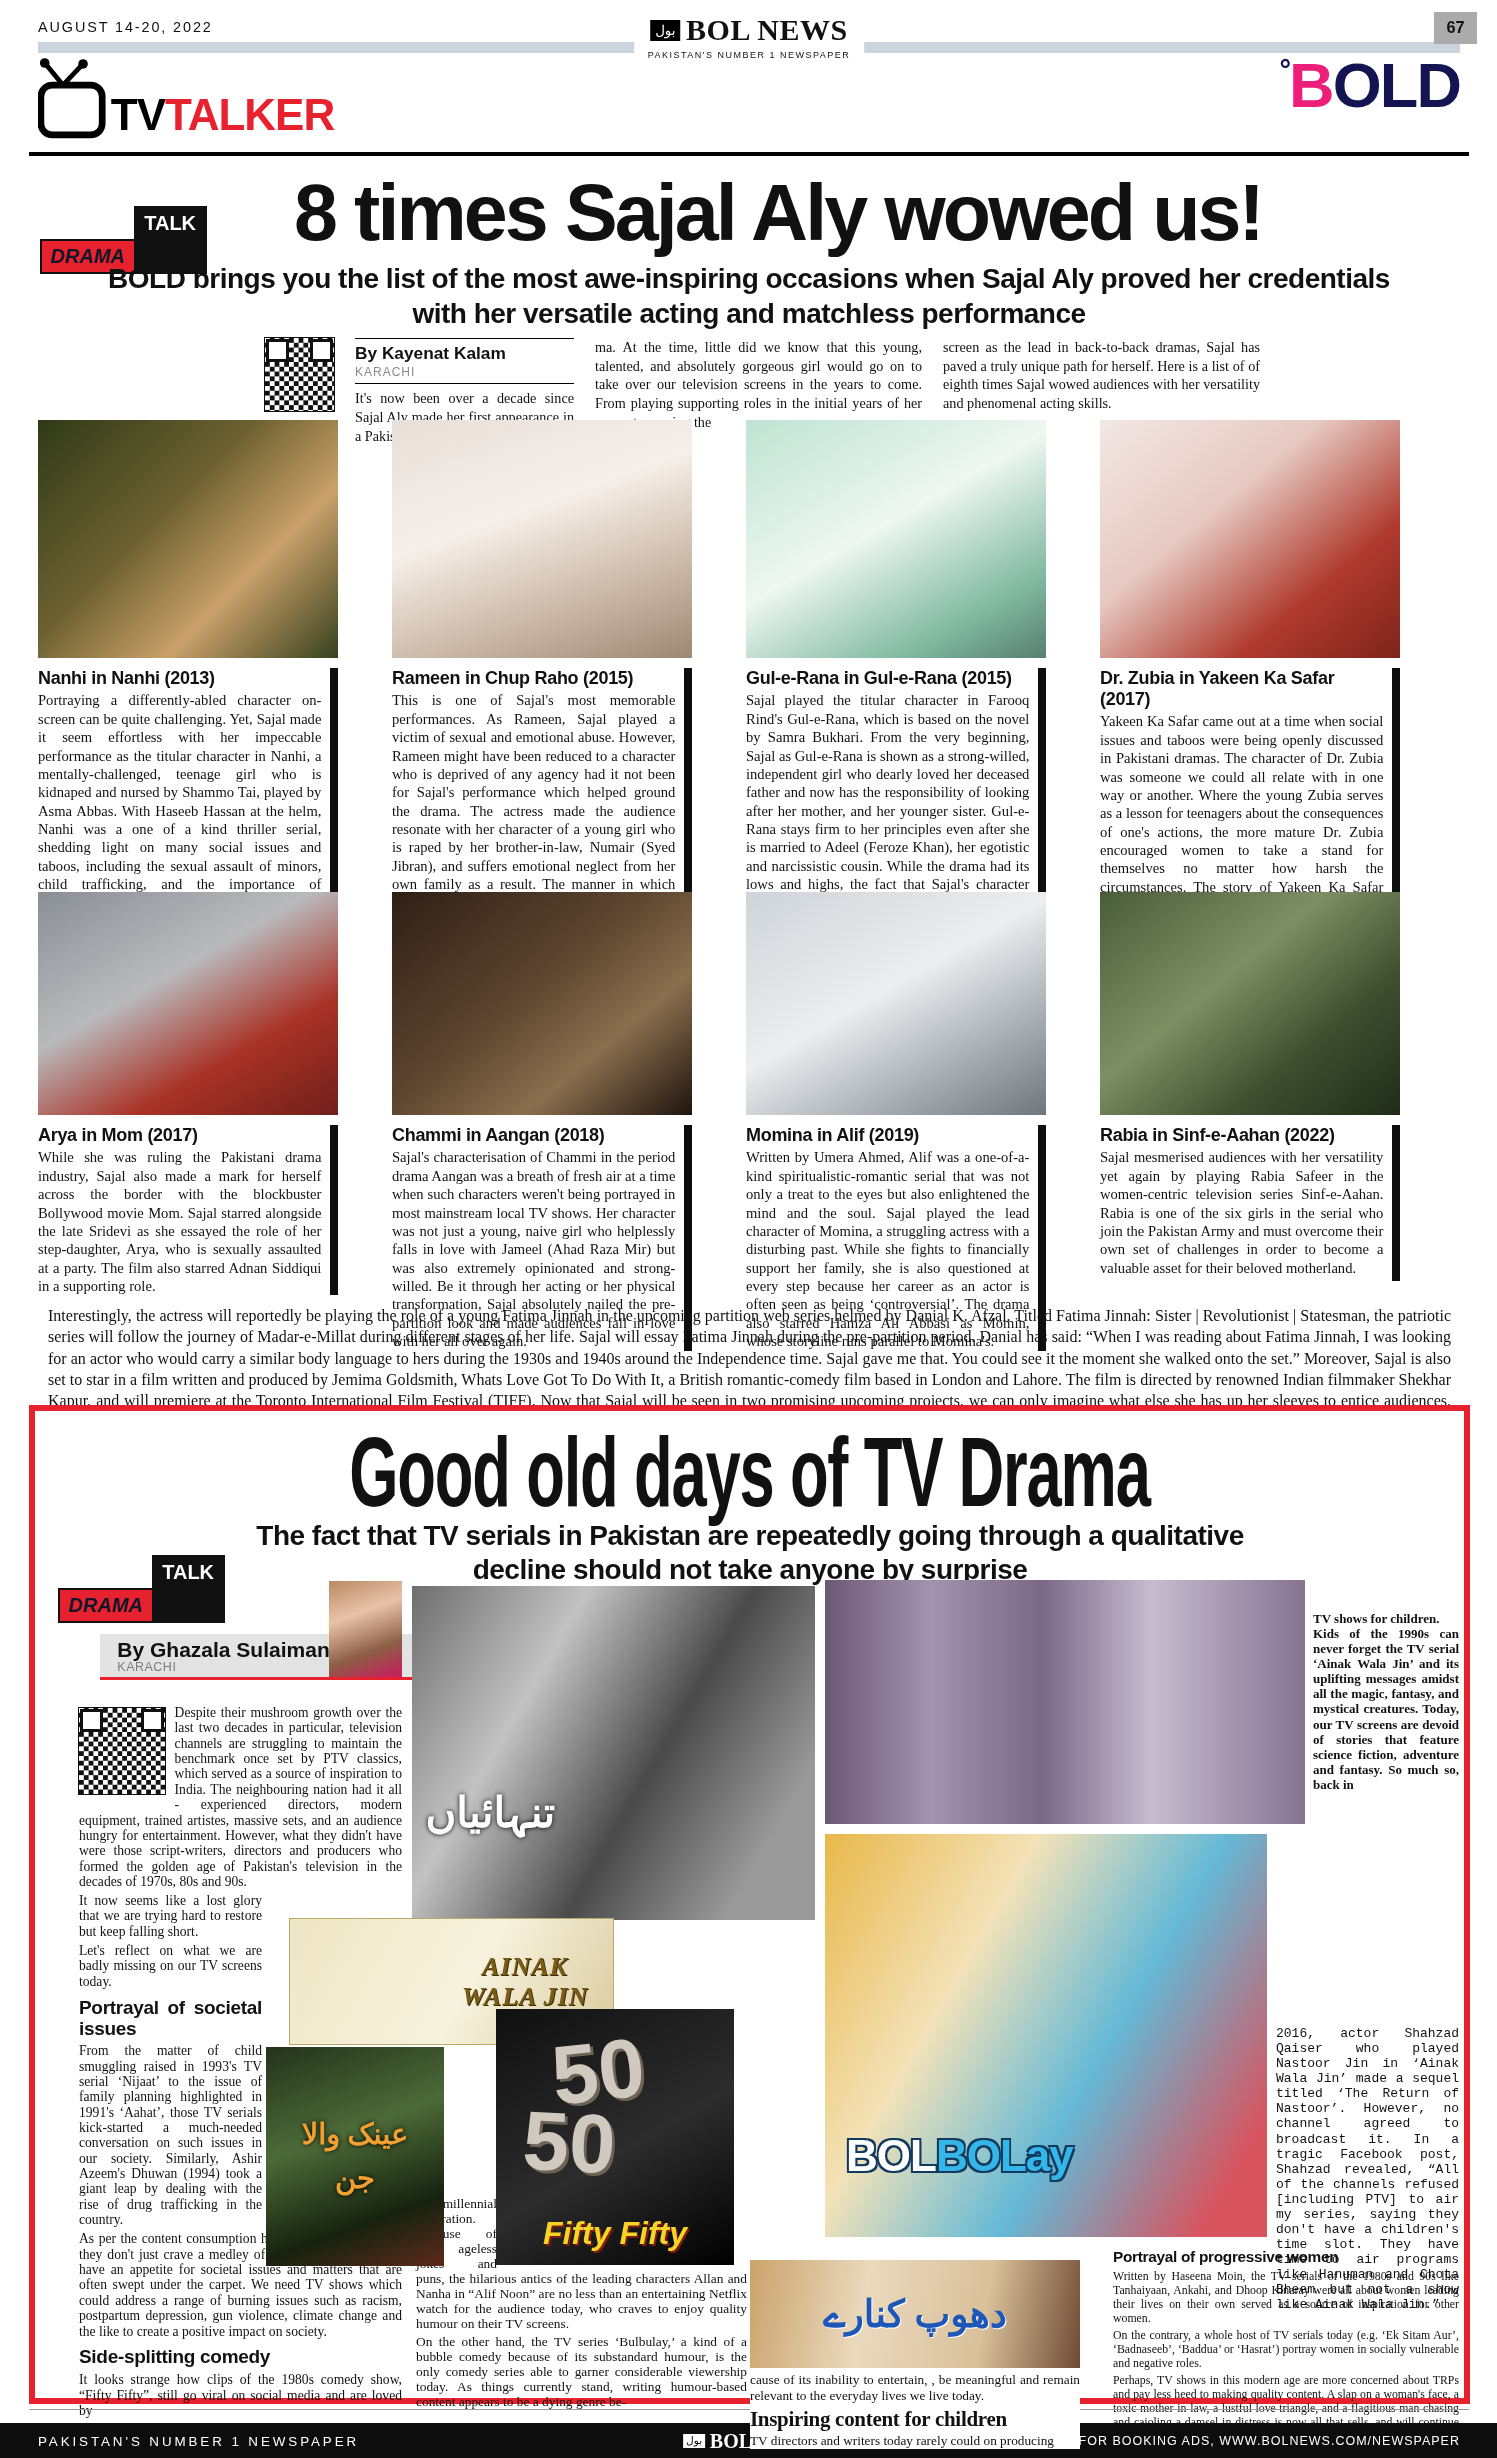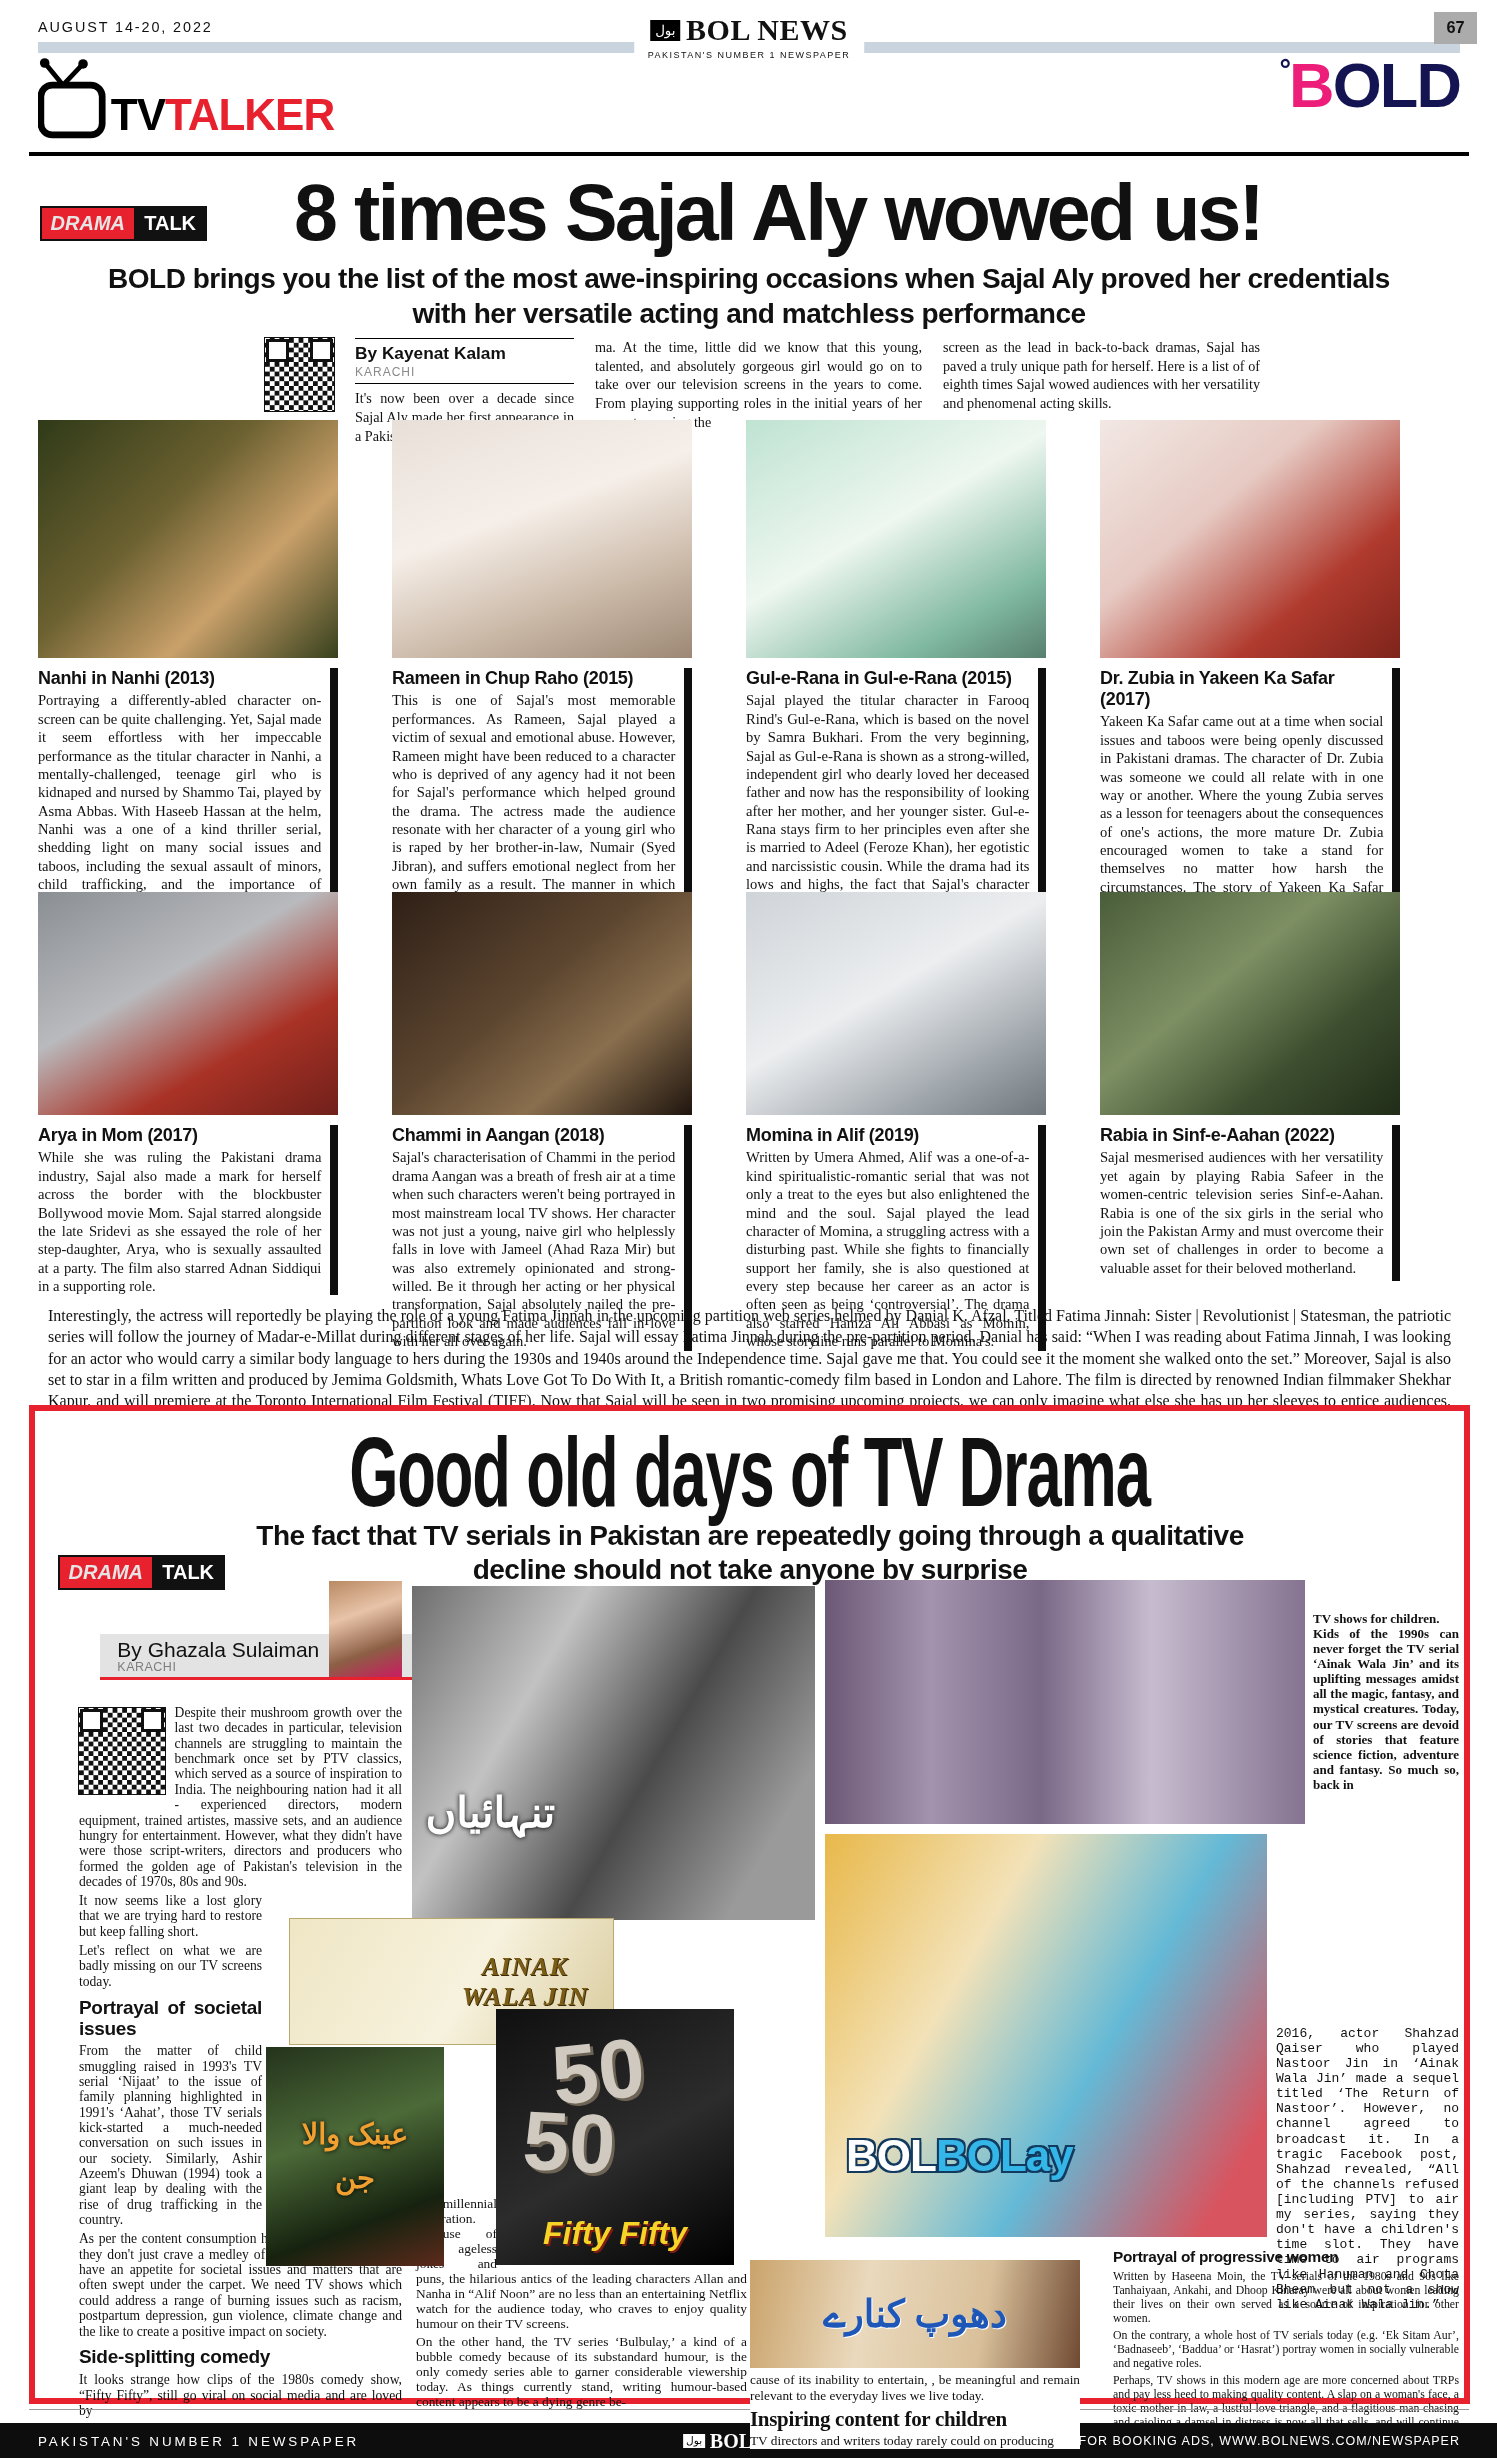--- a/index.html
+++ b/index.html
@@ -23,21 +23,21 @@
   .tvt-text { font-family:"Liberation Sans",sans-serif; font-weight:bold; font-size:44px; letter-spacing:-1px; line-height:1; padding-bottom:5.8px;}
   .tvt-tv { color:#000; } .tvt-talker { color:#e8212e; }
   .boldlogo { position:absolute; top:54px; right:38px; font-family:"Liberation Sans",sans-serif;
               font-weight:bold; font-size:63px; line-height:1; letter-spacing:-1.9px; }
   .bl-deg { color:#141452; font-size:29px; vertical-align:27px; } 
   .bl-b { color:#ec1e79; } .bl-old { color:#141452; }
   .hdr-rule { position:absolute; top:152px; left:29px; width:1440px; height:3.8px; background:#000; }
 
   
   .badge { display:inline-flex; font-family:"Liberation Sans",sans-serif; font-weight:bold; }
-  .badge .bd { background:#e8212e; color:#e5e5e5; font-style:italic; padding:3.8px 8.6px; border:2.9px solid #111; border-right:none; }
+  .badge .bd { background:#e8212e; color:#0f172a; font-style:italic; padding:3.8px 8.6px; border:2.9px solid #111; border-right:none;margin-top:33px; }
   .badge .bt { background:#111; color:#fff; padding:3.8px 8.6px; border:2.9px solid #111; }
   .badge.sz1 { font-size:20px; } .badge.sz2 { font-size:20px; }
 
   
   .a1-badge { position:absolute; left:40px; top:206px; }
   .a1-headline { position:absolute; top:167px; left:144px; width:1268px; text-align:center;
                  font-family:"Liberation Sans",sans-serif; font-weight:bold; font-size:79px; letter-spacing:-2.9px; }
   .a1-sub { position:absolute; top:261px; left:86px; width:1326px; text-align:center;
             font-family:"Liberation Sans",sans-serif; font-weight:bold; font-size:28px; line-height:1.25; letter-spacing:-0.5px;}
   .a1-intro { position:absolute; top:338px; left:265px; width:1076px; display:flex; gap:21px; }
@@ -77,21 +77,21 @@
   
   .a2 { position:absolute; left:29px; top:1405px; width:1441px; height:999px; border:6.7px solid #e8212e; background:#fff; }
   .a2-title { position:absolute; top:3.8px; left:0; width:100%; text-align:center; white-space:nowrap;
               font-family:"Liberation Sans",sans-serif; font-weight:bold; font-size:99px; letter-spacing:-1.9px;
               transform:scaleX(0.64); transform-origin:50% 0; }
   .a2-sub { position:absolute; top:108px; left:206px; width:1018px; text-align:center;
             font-family:"Liberation Sans",sans-serif; font-weight:bold; font-size:28px; line-height:1.22; letter-spacing:-0.5px; }
   .a2-badge { position:absolute; left:23px; top:144px; }
   .a2-byline { position:absolute; left:65px; top:223px; width:338px; height:46px; background:#e3e3e3;
                border-bottom:3.8px solid #e8212e; padding:4.8px 0 0 17.3px; }
-  .a2-author { font-family:"Liberation Sans",sans-serif; font-weight:normal; font-size:21px; line-height:1; }
+  .a2-author { font-family:"Liberation Sans",sans-serif; font-weight:bold; font-size:21px; line-height:1; }
   .a2-city { font-family:"Liberation Sans",sans-serif; font-size:12.5px; color:#7d7d7d; letter-spacing:0.5px; }
   .a2-photo { position:absolute; left:294px; top:170px; width:73px; height:96px; z-index:2;
               background:linear-gradient(160deg,#b98a63,#e8c3a8 35%,#8c5f45 70%,#c2245c 96%); }
 
   .a2 .h { font-family:"Liberation Sans",sans-serif; font-weight:bold; font-size:19px; line-height:1.1; margin:8.6px 0 3.8px; letter-spacing:-0.3px;}
   .a2-col1 { position:absolute; left:44px; top:294px; width:323px; font-size:13.6px; line-height:1.13; text-align:justify; }
   .a2-col1 p { margin-bottom:3.8px; }
   .qr2 { float:left; width:86px; height:86px; margin:2.9px 9.6px 3.8px 0; }
   .a2-narrow { width:183px; }
   .a2-col2 { position:absolute; left:381px; top:785px; width:331px; font-size:13.4px; line-height:1.12; text-align:justify; }

